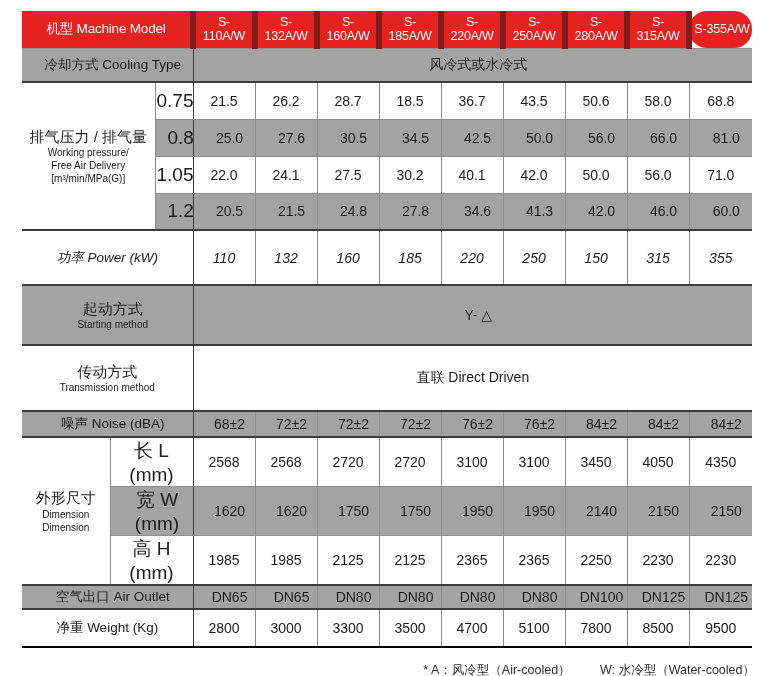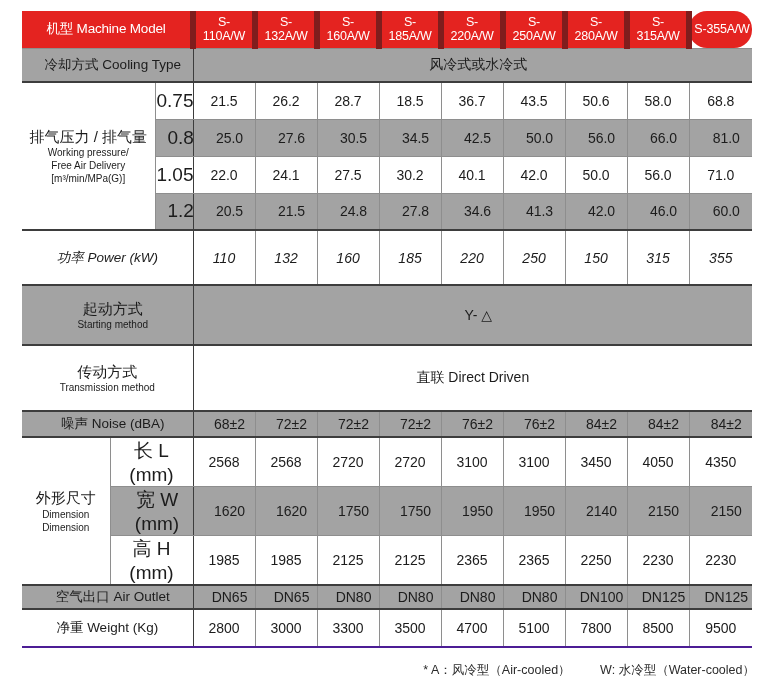--- a/index.html
+++ b/index.html
@@ -56,21 +56,21 @@
   tr.shade td { background: #a3a3a3; padding-left: 12px; } 
 
   
   td.lab { font-size: 13.5px; }
   td.lab .zh { font-size: 15px; line-height: 1.3; }
   td.lab .en { font-size: 10px;  line-height: 1.3; }
   td.sub { font-size: 19px; }
 
   
   tr.major td { border-top: 2px solid #3d3d3d; }
-  tr.r-weight td { border-bottom: 2px solid #4c1d95; }
+  tr.r-weight td { border-bottom: 2px solid #000000; }
   
   td.lab-end { border-right: 1px solid #3d3d3d; }
 
   .footnote {
     width: 733px;
     margin: 14px 0 0 22px;
     text-align: right;
     font-size: 12.5px;
     color: #2b2b2b;
   }

